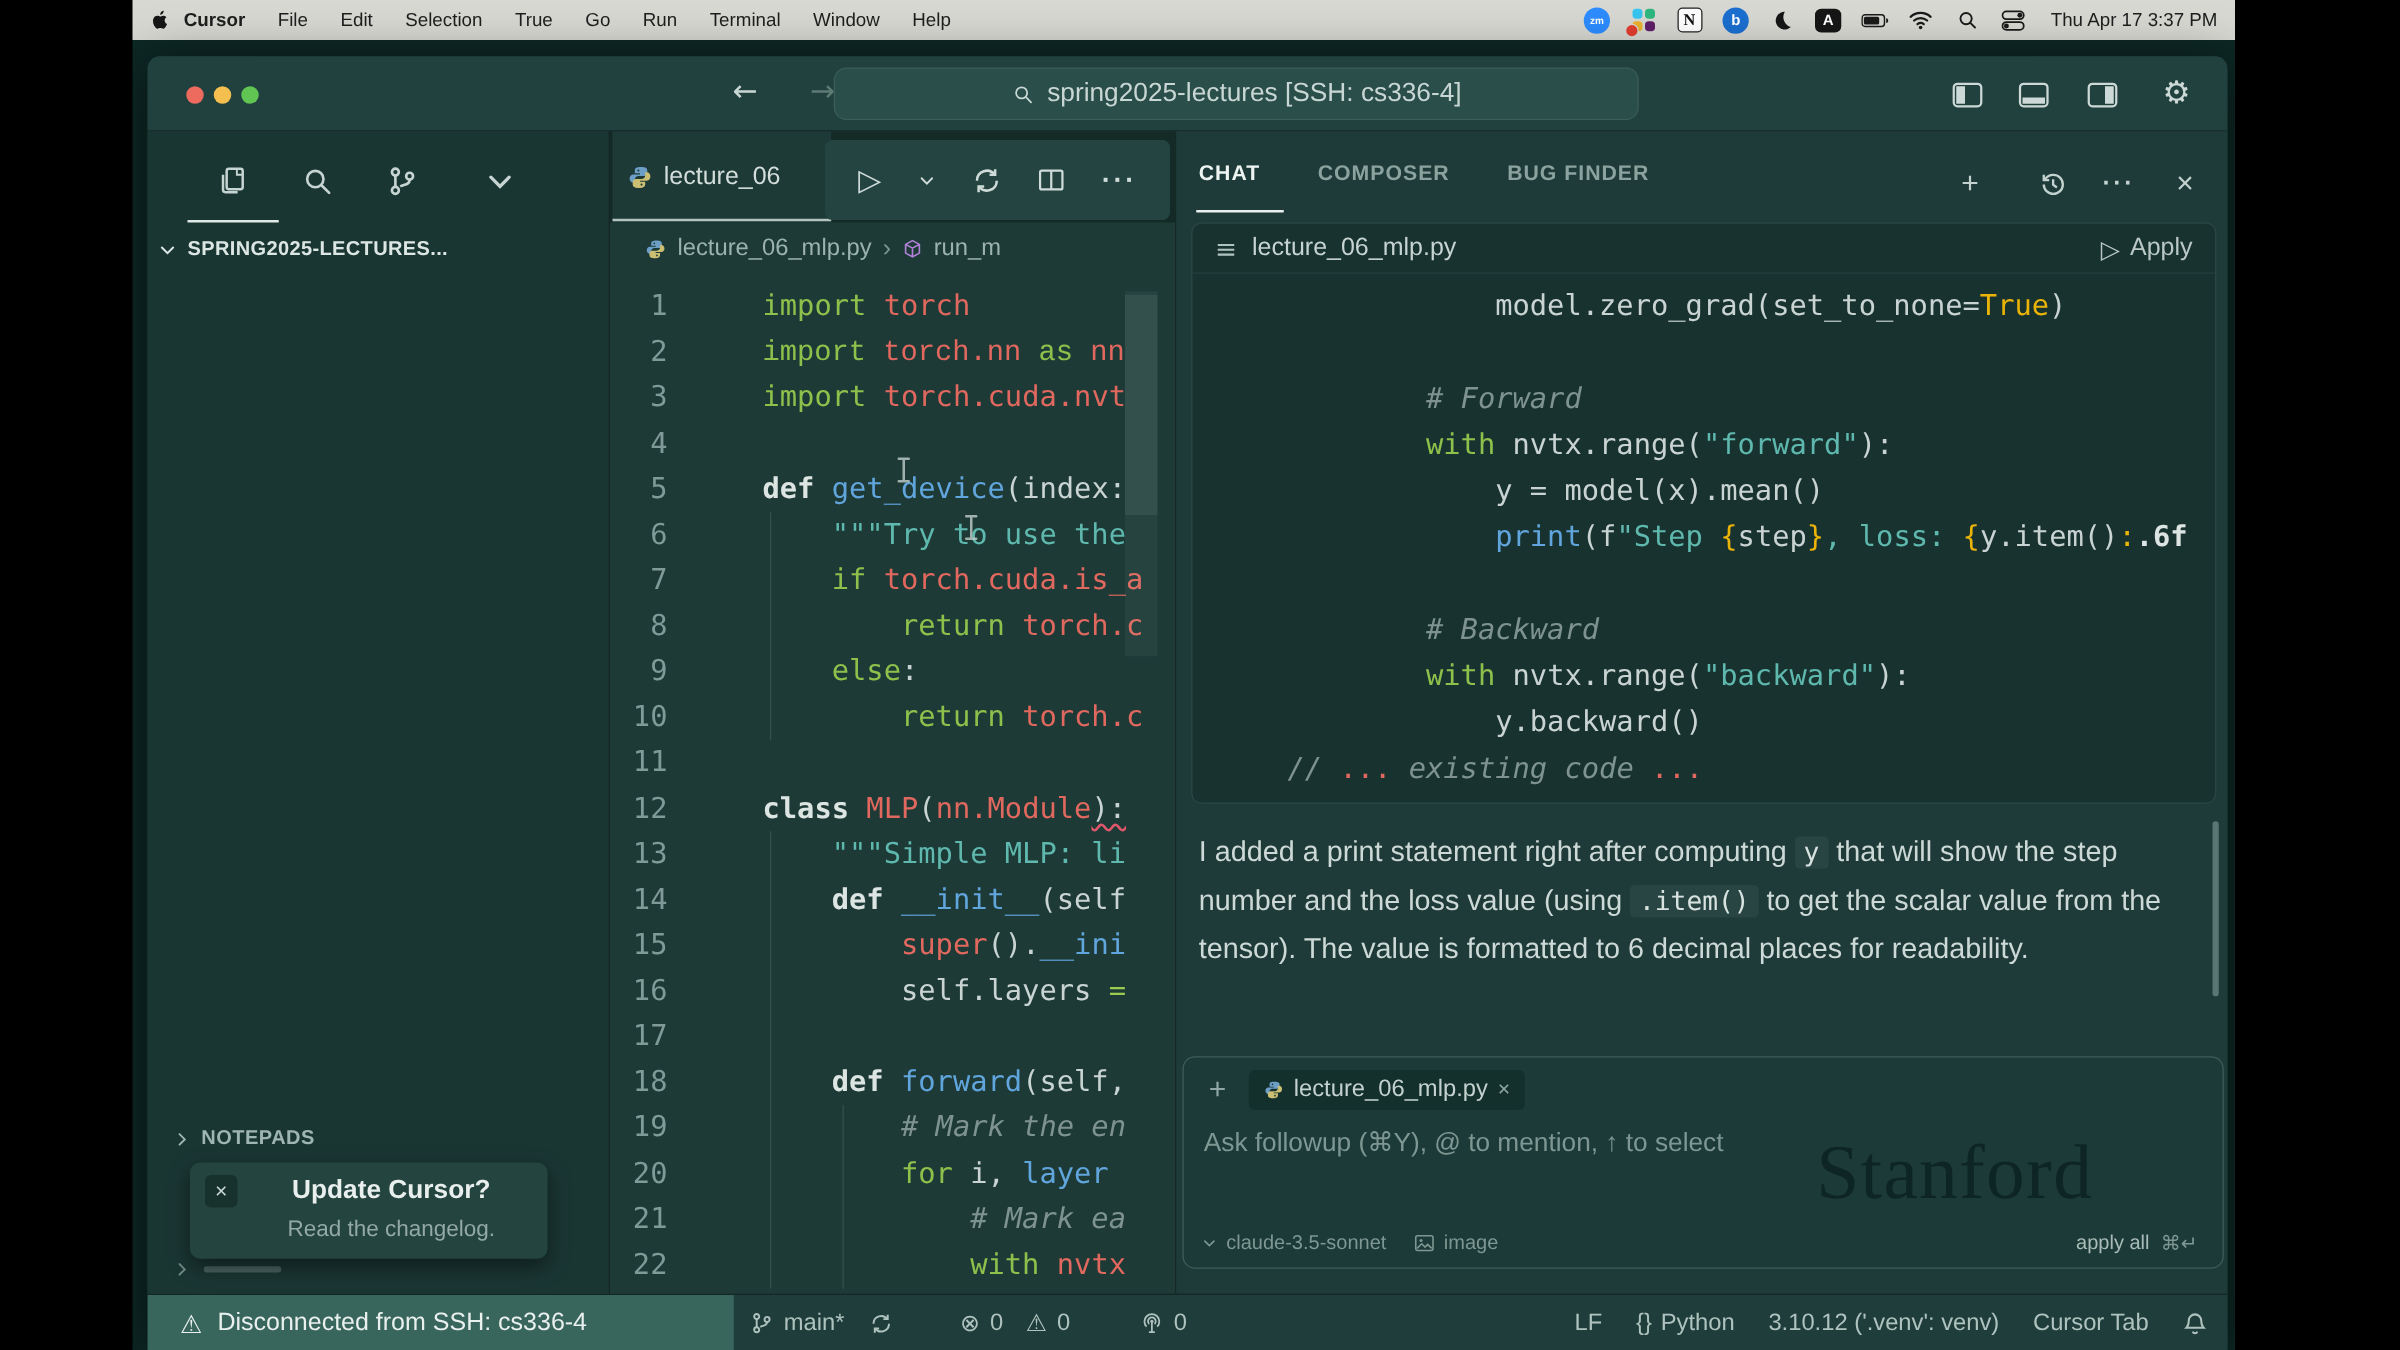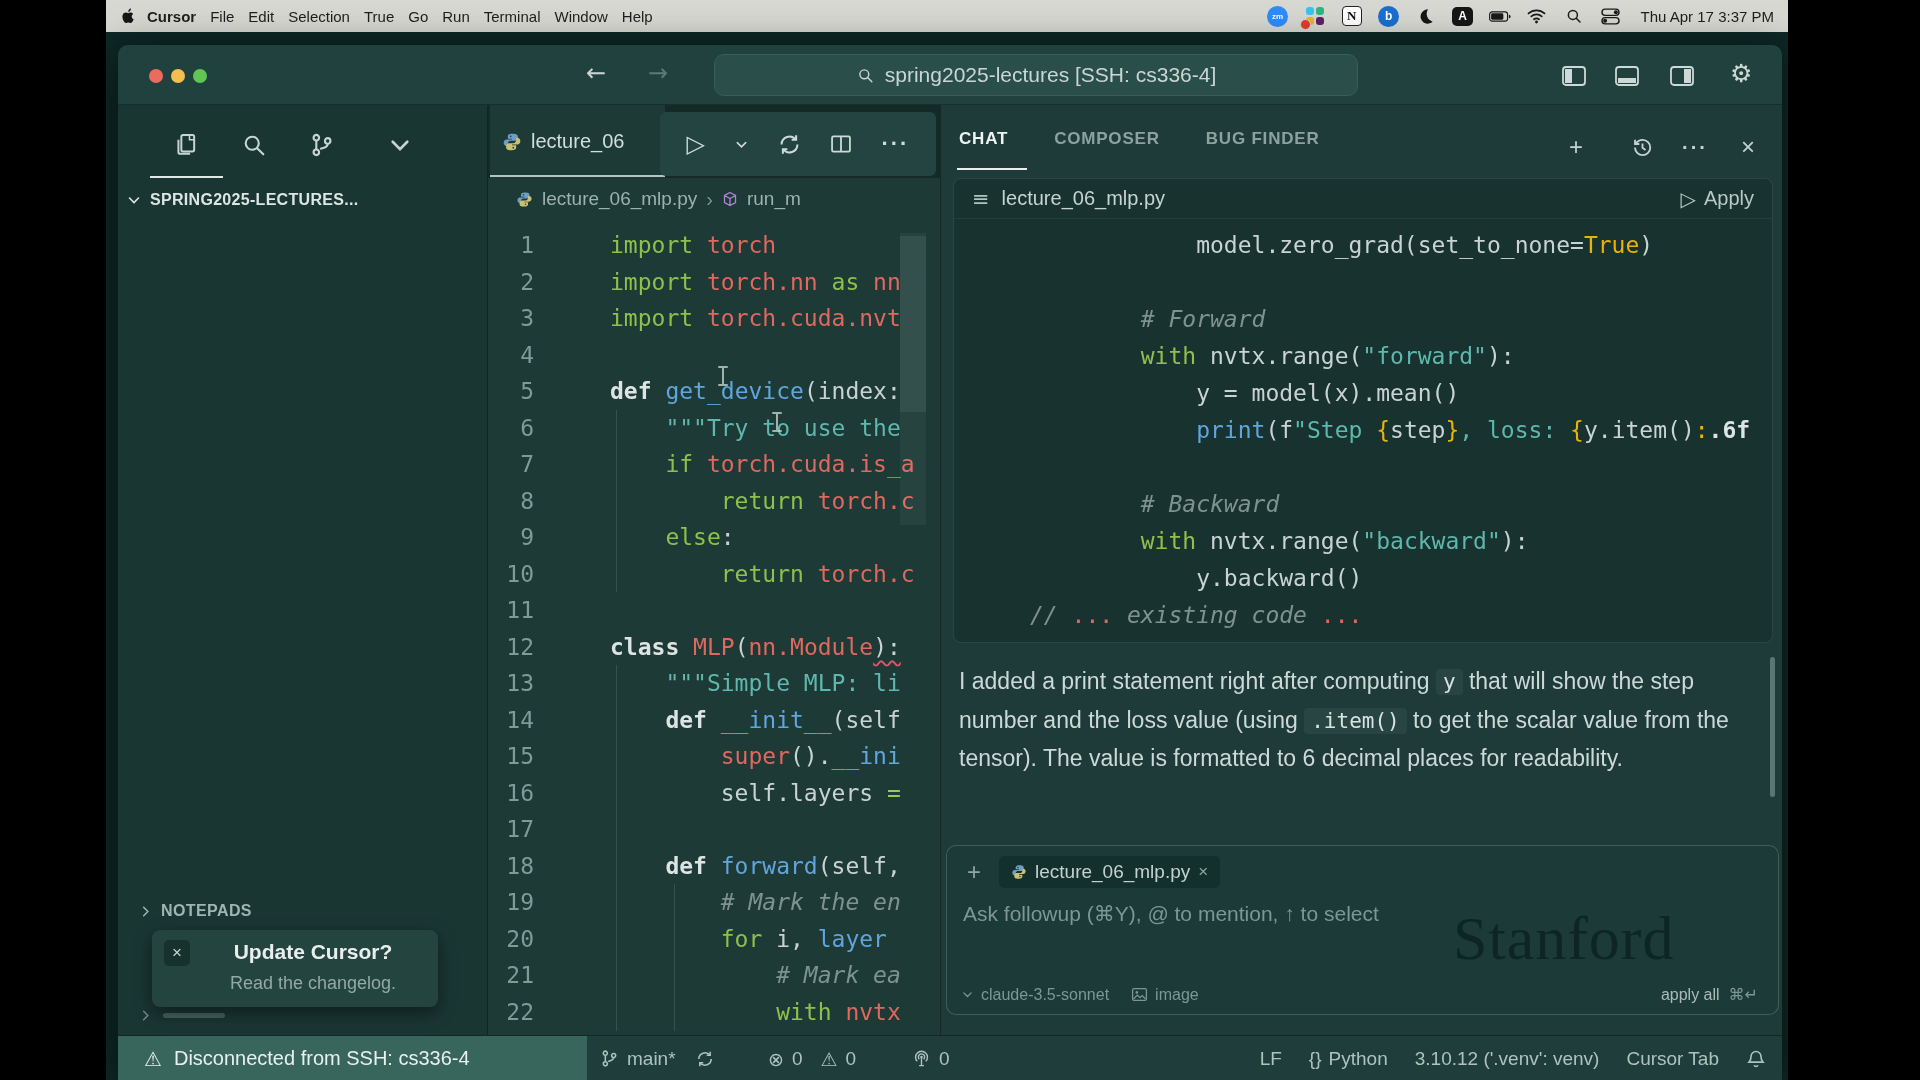--- a/index.html
+++ b/index.html
@@ -5,21 +5,21 @@
   *{box-sizing:border-box;margin:0;padding:0}
   html,body{width:1920px;height:1080px;background:#000;overflow:hidden;
     font-family:"Liberation Sans","DejaVu Sans",sans-serif;}
   .stage{position:absolute;left:0;top:0;width:1920px;height:1080px;background:#000;}
   .abs{position:absolute}
   svg{display:block}
 
   
   .menubar{left:106px;top:0;width:1682px;height:32px;background:#d7d8d2;display:flex;align-items:center;
     color:#1d1f1e;font-size:15px;padding:0 14px;}
-  .menu-items{display:flex;align-items:center;gap:14px;margin-left:10px}
+  .menu-items{display:flex;align-items:center;gap:26px;margin-left:10px}
   .menu-items .mi{cursor:default;white-space:nowrap}
   .mi.app{font-weight:bold}
   .mb-right{margin-left:auto;display:flex;align-items:center;gap:15px}
   .mb-ic{width:22px;height:22px;display:flex;align-items:center;justify-content:center;position:relative}
   .ic-zoom{width:21px;height:21px;border-radius:50%;background:#2d8cff;color:#fff;font-size:8px;font-weight:bold;
     display:flex;align-items:center;justify-content:center}
   .ic-slack{width:20px;height:20px;position:relative}
   .ic-slack i{position:absolute;width:8px;height:8px;border-radius:3px}
   .ic-slack i:nth-child(1){left:1px;top:1px;background:#36c5f0}
   .ic-slack i:nth-child(2){right:1px;top:1px;background:#2eb67d}
@@ -38,21 +38,21 @@
   .desktop{left:106px;top:32px;width:1682px;height:1048px;background:#0d2825}
   .window{left:118px;top:45px;width:1664px;height:1035px;background:#1d3a38;border-radius:10px 10px 0 0;
     overflow:hidden;box-shadow:0 6px 40px rgba(0,0,0,.55)}
 
   
   .titlebar{left:0;top:0;width:1664px;height:60px;background:#21413e;border-bottom:1px solid rgba(0,0,0,.28)}
   .light{width:14px;height:14px;border-radius:50%;top:24px}
   .l-close{left:31px;background:#ec6a5e}.l-min{left:53px;background:#f4bf4f}.l-max{left:75px;background:#61c554}
   .nav-arrow{top:14px;font-size:24px;color:#c9d6d3;font-family:"DejaVu Sans",sans-serif}
   .nav-fwd{color:#5e7a75}
-  .tb-pill{left:596px;top:9px;width:644px;height:42px;background:#2a4e4a;border:1px solid #3a5d58;border-radius:10px;
+  .tb-pill{left:549px;top:9px;width:644px;height:42px;background:#2a4e4a;border:1px solid #3a5d58;border-radius:10px;
     display:flex;align-items:center;justify-content:center;gap:10px;color:#c9d7d4;font-size:21px}
   .tb-icons{top:19px;color:#cdd9d6}
   .ti{width:26px;height:24px}
   .gear{font-size:25px;line-height:24px;font-family:"DejaVu Sans",sans-serif}
 
   
   .sidebar{left:0;top:60px;width:370px;height:930px;background:#1a3633;border-right:1px solid rgba(0,0,0,.3)}
   .act-ic{top:24px;width:32px;height:32px;color:#c7d5d2;display:flex;align-items:center;justify-content:center}
   .act-underline{left:32px;top:71px;width:73px;height:2px;background:#dfe9e6}
   .exp-header{left:8px;top:86px;display:flex;align-items:center;gap:8px;color:#dce6e3;font-weight:bold;
@@ -433,21 +433,21 @@
         <span>lecture_06_mlp.py</span>
         <span class="bc-sep">›</span>
         <svg width="16" height="16" viewBox="0 0 16 16" style="flex:none">
             <use href="#cube-icon"></use>
           </svg>
         <span>run_m</span>
       </div>
 
       <div class="abs code-area" id="editor-code">
           <div class="code-row"><span class="gutter">1</span><span class="code-text" style="padding-left: 0ch;"><span class="tok-kw">import </span><span class="tok-mod">torch</span></span></div>
-          <div class="code-row"><span class="gutter">2</span><span class="code-text" style="padding-left: 0ch;"><span class="tok-kw">import </span><span class="tok-mod">torch.nn</span><span class="tok-kw"> as </span><span class="tok-mod">nn</span></span></div>
+          <div class="code-row"><span class="gutter">2</span><span class="code-text" style="padding-left: 0ch; font-family: Liberation Mono, monospace;"><span class="tok-kw">import </span><span class="tok-mod">torch.nn</span><span class="tok-kw"> as </span><span class="tok-mod">nn</span></span></div>
           <div class="code-row"><span class="gutter">3</span><span class="code-text" style="padding-left: 0ch;"><span class="tok-kw">import </span><span class="tok-mod">torch.cuda.nvt</span></span></div>
           <div class="code-row"><span class="gutter">4</span><span class="code-text" style="padding-left: 0ch;"></span></div>
           <div class="code-row"><span class="gutter">5</span><span class="code-text" style="padding-left: 0ch;"><span class="tok-b">def </span><span class="tok-fn">get_device</span><span class="tok-pl">(index:</span></span></div>
           <div class="code-row"><span class="gutter">6</span><span class="code-text" style="padding-left: 4ch;"><span class="tok-str">"""Try to use the</span></span></div>
           <div class="code-row"><span class="gutter">7</span><span class="code-text" style="padding-left: 4ch;"><span class="tok-kw">if </span><span class="tok-mod">torch.cuda.is_a</span></span></div>
           <div class="code-row"><span class="gutter">8</span><span class="code-text" style="padding-left: 8ch;"><span class="tok-kw">return </span><span class="tok-mod">torch.c</span></span></div>
           <div class="code-row"><span class="gutter">9</span><span class="code-text" style="padding-left: 4ch;"><span class="tok-kw">else</span><span class="tok-pl">:</span></span></div>
           <div class="code-row"><span class="gutter">10</span><span class="code-text" style="padding-left: 8ch;"><span class="tok-kw">return </span><span class="tok-mod">torch.c</span></span></div>
           <div class="code-row"><span class="gutter">11</span><span class="code-text" style="padding-left: 0ch;"></span></div>
           <div class="code-row"><span class="gutter">12</span><span class="code-text" style="padding-left: 0ch;"><span class="tok-b">class </span><span class="tok-mod">MLP</span><span class="tok-pl">(</span><span class="tok-mod">nn.Module</span><span class="tok-err">):</span></span></div>

